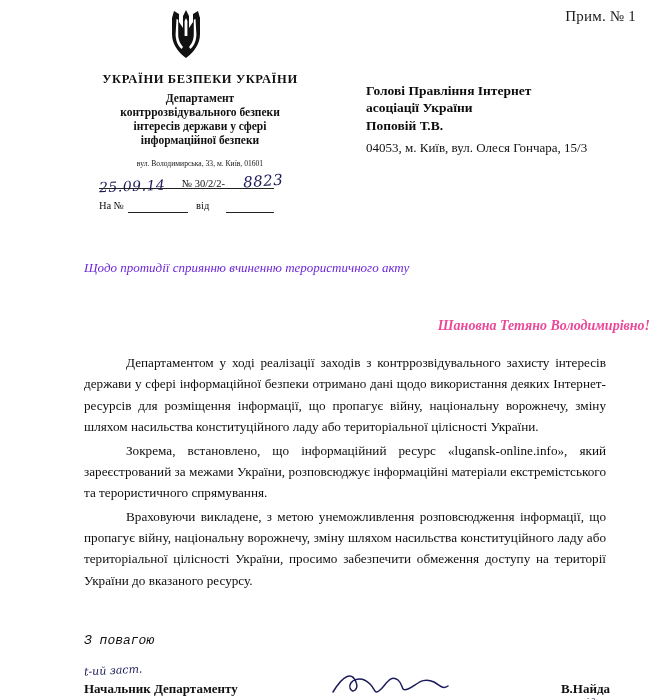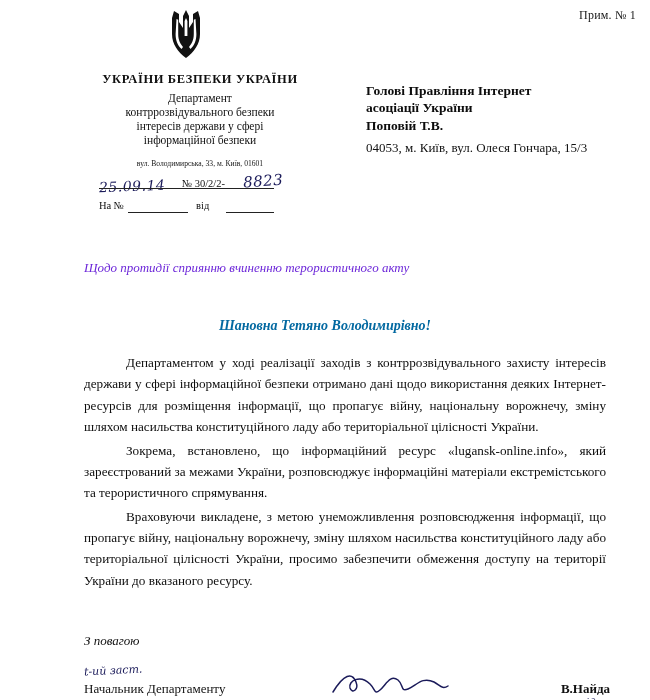--- a/index.html
+++ b/index.html
@@ -19,21 +19,21 @@
     position: relative;
     width: 650px;
     height: 700px;
   }
 
   
   .top-right-note {
     position: absolute;
     top: 8px;
     right: 14px;
-    font-size: 12px;
+    font-size: 15px;
     color: #1a1a1a;
     letter-spacing: 0.2px;
   }
 
   
   .emblem {
     position: absolute;
     top: 8px;
     left: 160px;
     width: 52px;
@@ -51,21 +51,21 @@
     color: #101010;
   }
   .lh-org {
     font-size: 12.5px;
     font-weight: bold;
     letter-spacing: 0.6px;
     margin-bottom: 4px;
   }
   .lh-dept {
     font-size: 11.5px;
-    font-weight: normal;
+    font-weight: bold;
     line-height: 1.22;
     margin-top: 1px;
   }
   .lh-address {
     font-size: 7.6px;
     line-height: 1.35;
     margin-top: 12px;
     color: #151515;
   }
   .lh-address .mail-link {
@@ -167,25 +167,25 @@
     line-height: 1.5;
     color: #6d28d9;
   }
 
   
   .salutation {
     position: absolute;
     top: 318px;
     left: 0;
     width: 650px;
-    text-align: center;
+    text-align: right;
     font-style: italic;
     font-weight: bold;
     font-size: 14px;
-    color: #0369a1;
+    color: #ec4899;
   }
 
   
   .body-text {
     position: absolute;
     top: 352px;
     left: 84px;
     width: 522px;
     font-size: 13.2px;
     line-height: 1.62;
@@ -197,28 +197,29 @@
     text-indent: 42px;
   }
 
   
   .closing {
     position: absolute;
     top: 633px;
     left: 84px;
     font-style: italic;
     font-size: 13px;
+    font-family: Liberation Mono, monospace;
   }
 
   .sig-left {
     position: absolute;
     top: 681px;
     left: 84px;
     font-size: 13px;
-    font-weight: normal;
+    font-weight: bold;
   }
   .sig-left-small {
     position: absolute;
     top: 664px;
     left: 84px;
     font-family: "DejaVu Serif", serif;
     font-style: italic;
     font-size: 11px;
     color: #1b1b5a;
     transform: rotate(-3deg);

